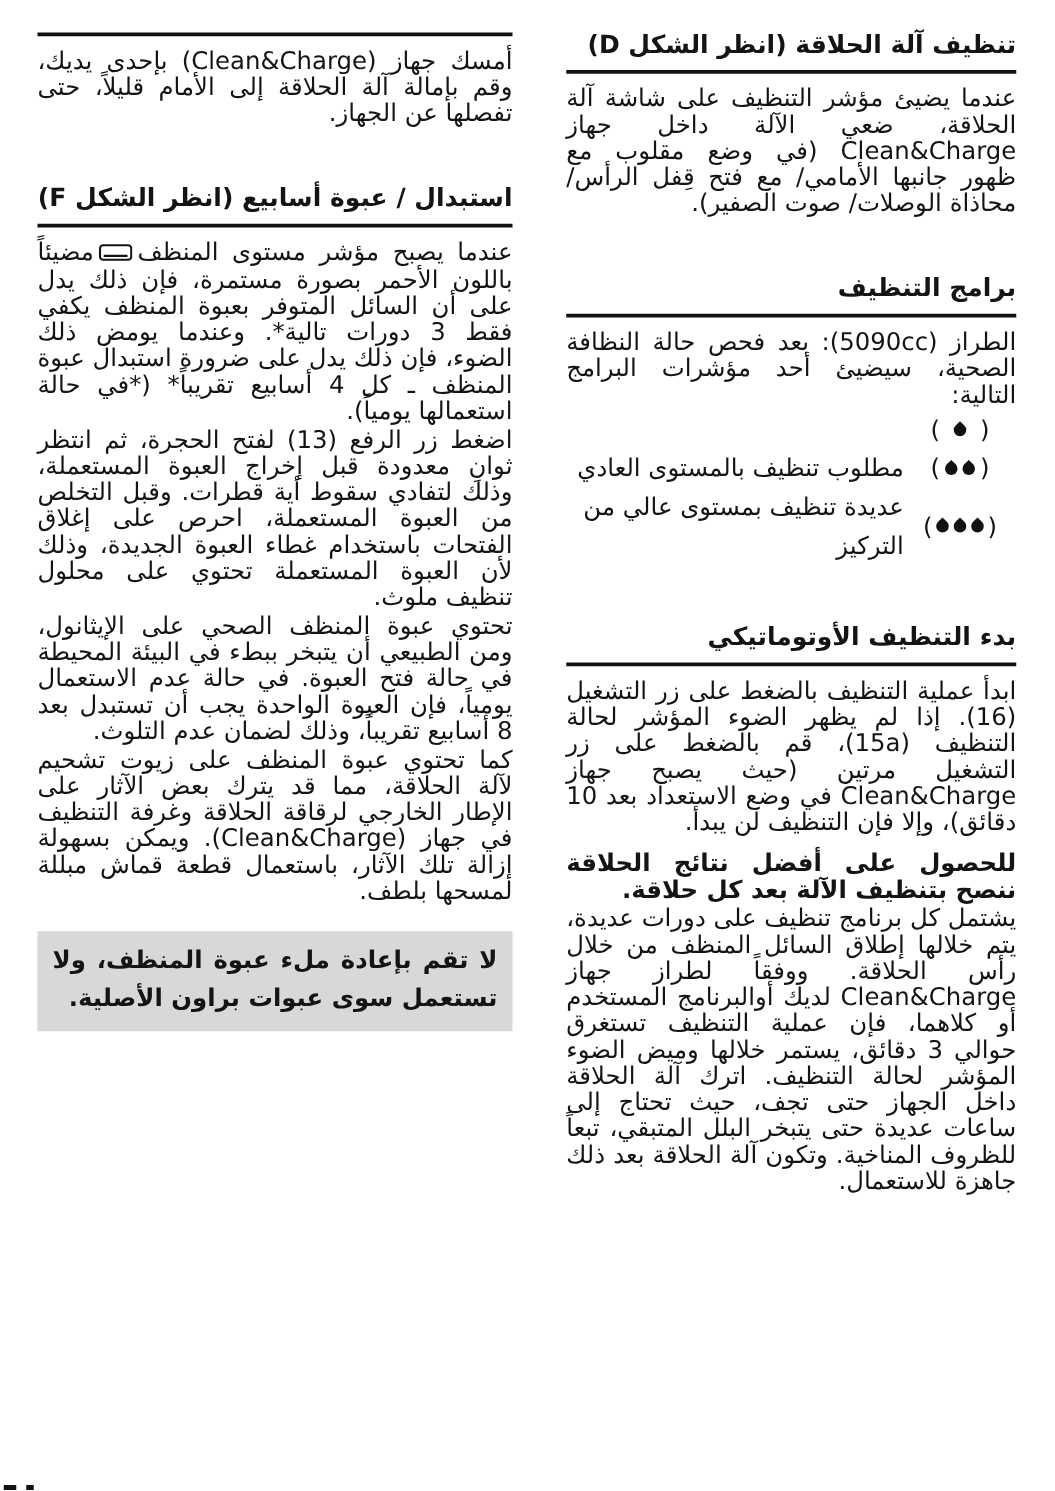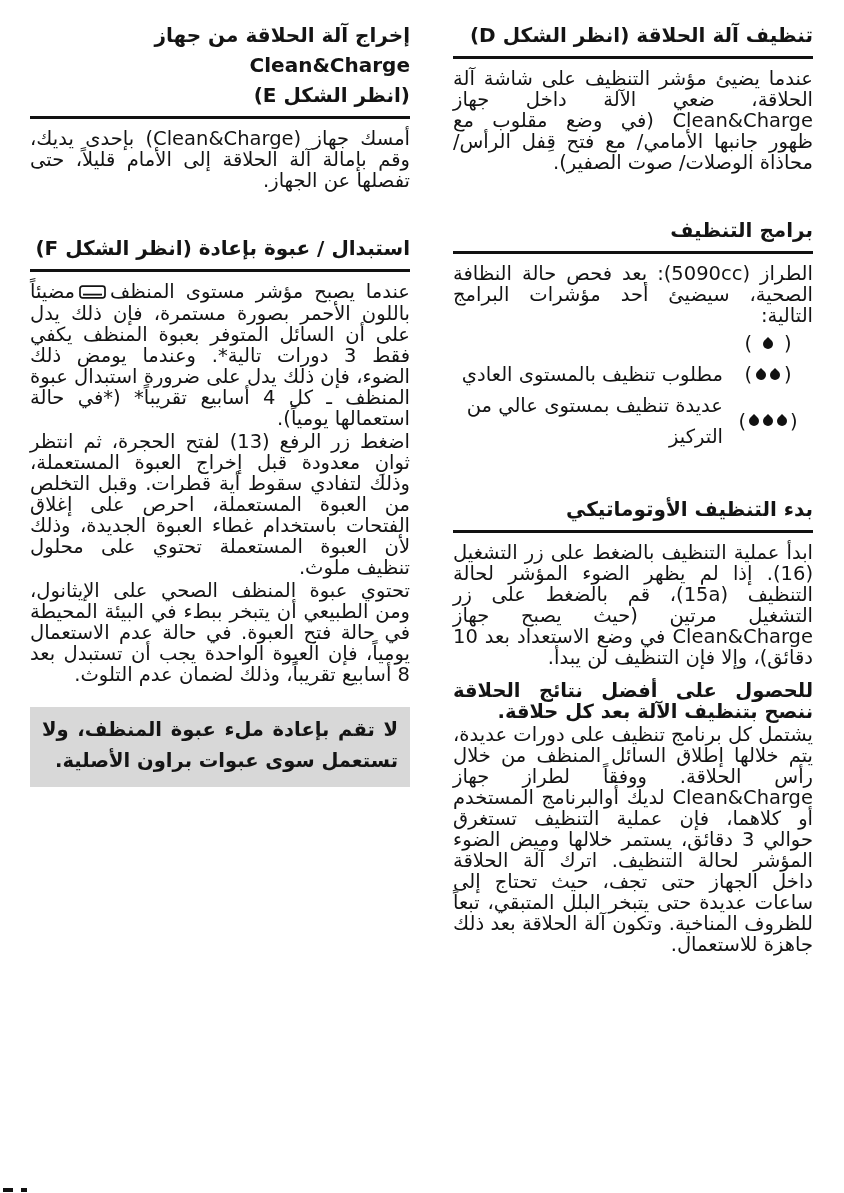--- a/index.html
+++ b/index.html
@@ -82,39 +82,36 @@
     <p class="bold-par">للحصول على أفضل نتائج الحلاقة ننصح بتنظيف الآلة بعد كل حلاقة.</p>
     <p class="par-gap">يشتمل كل برنامج تنظيف على دورات عديدة، يتم خلالها إطلاق السائل المنظف من خلال رأس الحلاقة. ووفقاً لطراز جهاز Clean&amp;Charge لديك أوالبرنامج المستخدم أو كلاهما، فإن عملية التنظيف تستغرق حوالي 3 دقائق، يستمر خلالها وميض الضوء المؤشر لحالة التنظيف. اترك آلة الحلاقة داخل الجهاز حتى تجف، حيث تحتاج إلى ساعات عديدة حتى يتبخر البلل المتبقي، تبعاً للظروف المناخية. وتكون آلة الحلاقة بعد ذلك جاهزة للاستعمال.</p>
 
   </section>
 
 </div>
 
 <div class="col col-left">
 
   <section>
-    <h2>
-      <span class="line b">إخراج آلة الحلاقة من جهاز Clean&amp;Charge</span>
-      <span class="line n">(انظر الشكل E)</span>
-    </h2>
     <div class="rule"></div>
     <p>أمسك جهاز (Clean&amp;Charge) بإحدى يديك، وقم بإمالة آلة الحلاقة إلى الأمام قليلاً، حتى تفصلها عن الجهاز.</p>
   </section>
 
   <section class="sec-gap">
-    <h2><span class="b">استبدال / عبوة بإعادة</span> <span class="n">(انظر الشكل F)</span></h2>
+    <h2><span class="b">استبدال / عبوة أسابيع</span> <span class="n">(انظر الشكل F)</span></h2>
     <div class="rule"></div>
 
     <p><span>عندما يصبح مؤشر مستوى المنظف</span><span class="level-icon"><svg width="27" height="14" viewBox="0 0 27 14">
             <rect x="1" y="1.2" width="25" height="11.6" rx="2.5" fill="none" stroke="#141414" stroke-width="1.7"></rect>
             <line x1="4" y1="9.6" x2="23" y2="9.6" stroke="#141414" stroke-width="1.8"></line>
           </svg></span><span>مضيئاً باللون الأحمر بصورة مستمرة، فإن ذلك يدل على أن السائل المتوفر بعبوة المنظف يكفي فقط 3 دورات تالية*. وعندما يومض ذلك الضوء، فإن ذلك يدل على ضرورة استبدال عبوة المنظف ـ كل 4 أسابيع تقريباً* (*في حالة استعمالها يومياً).</span></p>
 
     <p class="par-gap">اضغط زر الرفع (13) لفتح الحجرة، ثم انتظر ثوانِ معدودة قبل إخراج العبوة المستعملة، وذلك لتفادي سقوط أية قطرات. وقبل التخلص من العبوة المستعملة، احرص على إغلاق الفتحات باستخدام غطاء العبوة الجديدة، وذلك لأن العبوة المستعملة تحتوي على محلول تنظيف ملوث.</p>
     <p class="par-gap">تحتوي عبوة المنظف الصحي على الإيثانول، ومن الطبيعي أن يتبخر ببطء في البيئة المحيطة في حالة فتح العبوة. في حالة عدم الاستعمال يومياً، فإن العبوة الواحدة يجب أن تستبدل بعد 8 أسابيع تقريباً، وذلك لضمان عدم التلوث.</p>
+    <p class="par-gap">كما تحتوي عبوة المنظف على زيوت تشحيم لآلة الحلاقة، مما قد يترك بعض الآثار على الإطار الخارجي لرقاقة الحلاقة وغرفة التنظيف في جهاز (Clean&amp;Charge). ويمكن بسهولة إزالة تلك الآثار، باستعمال قطعة قماش مبللة لمسحها بلطف.</p>
 
     <div class="warning">لا تقم بإعادة ملء عبوة المنظف، ولا تستعمل سوى عبوات براون الأصلية.</div>
   </section>
 
 </div>
 
 <div class="corner-marks">
   <span class="m1"></span>
   <span class="m2"></span>
 </div>

